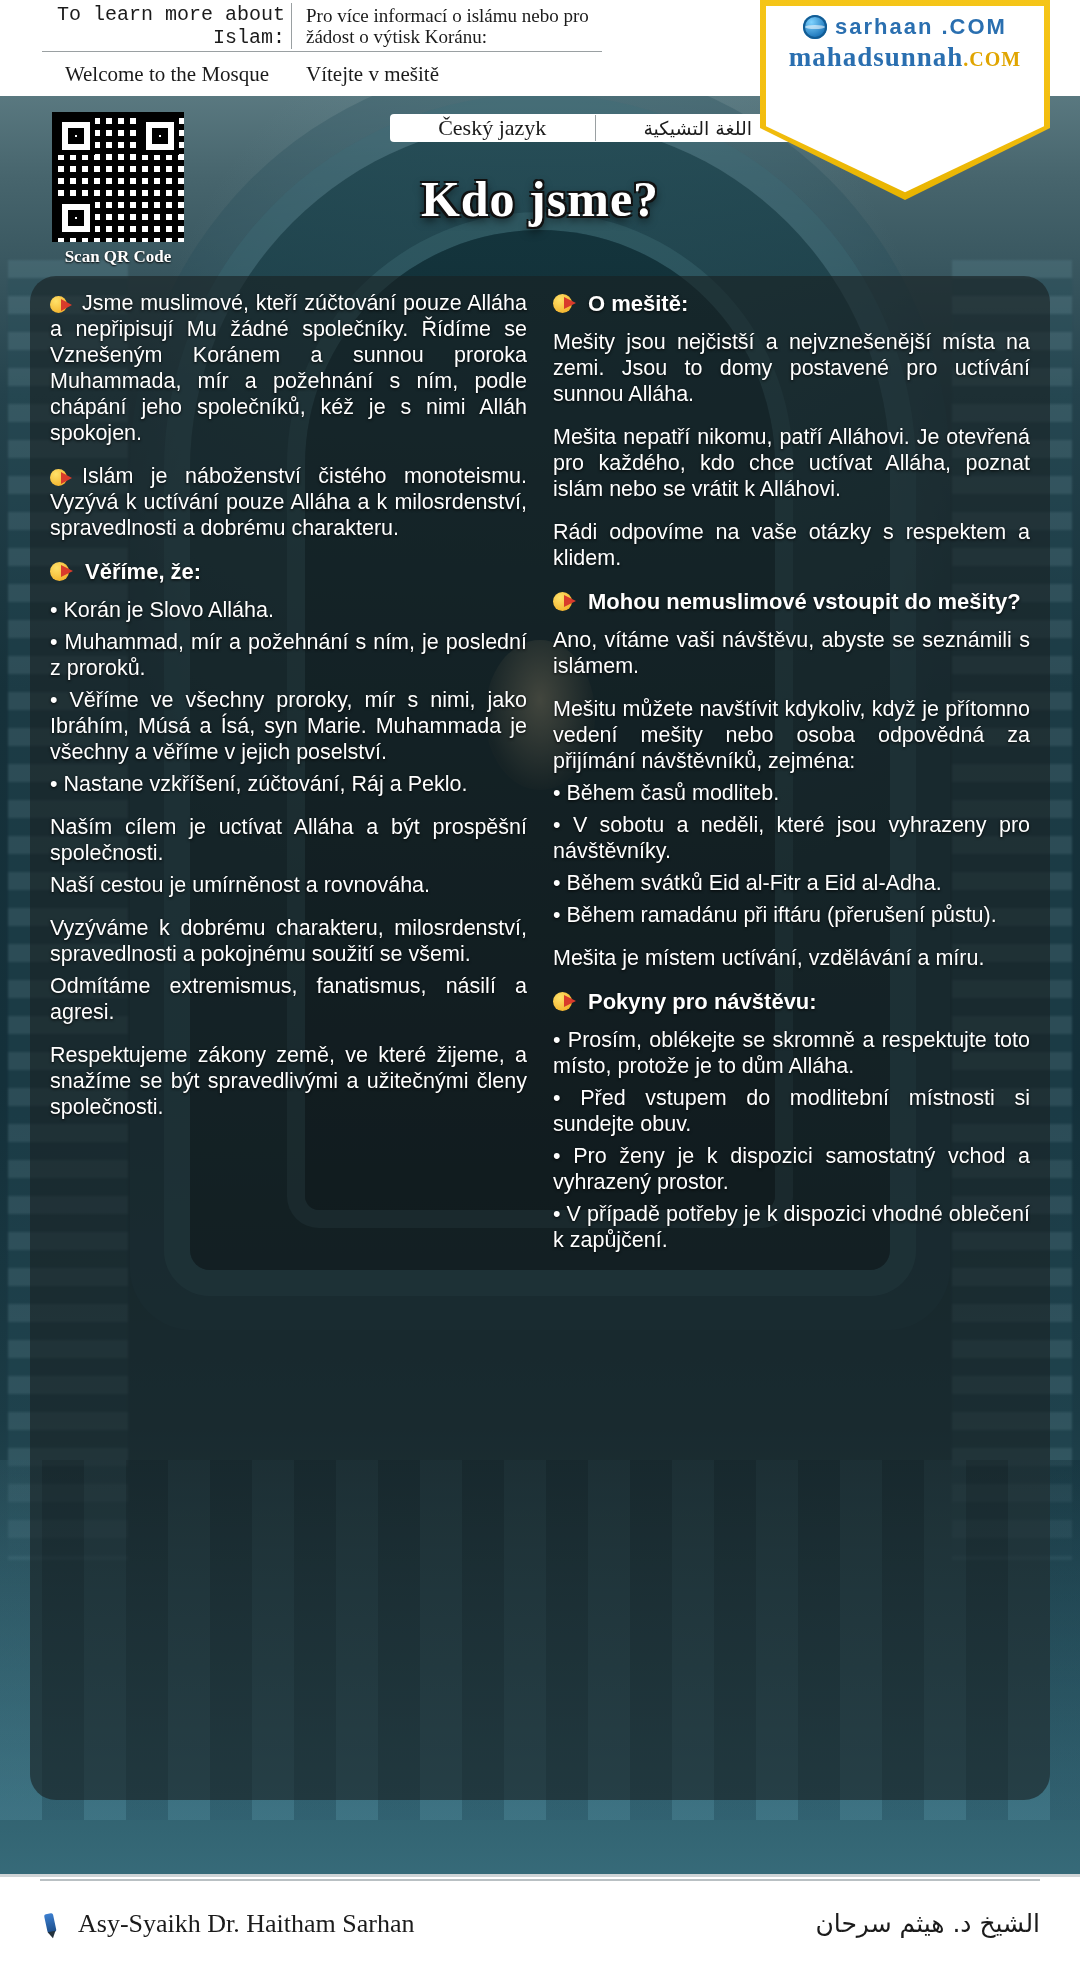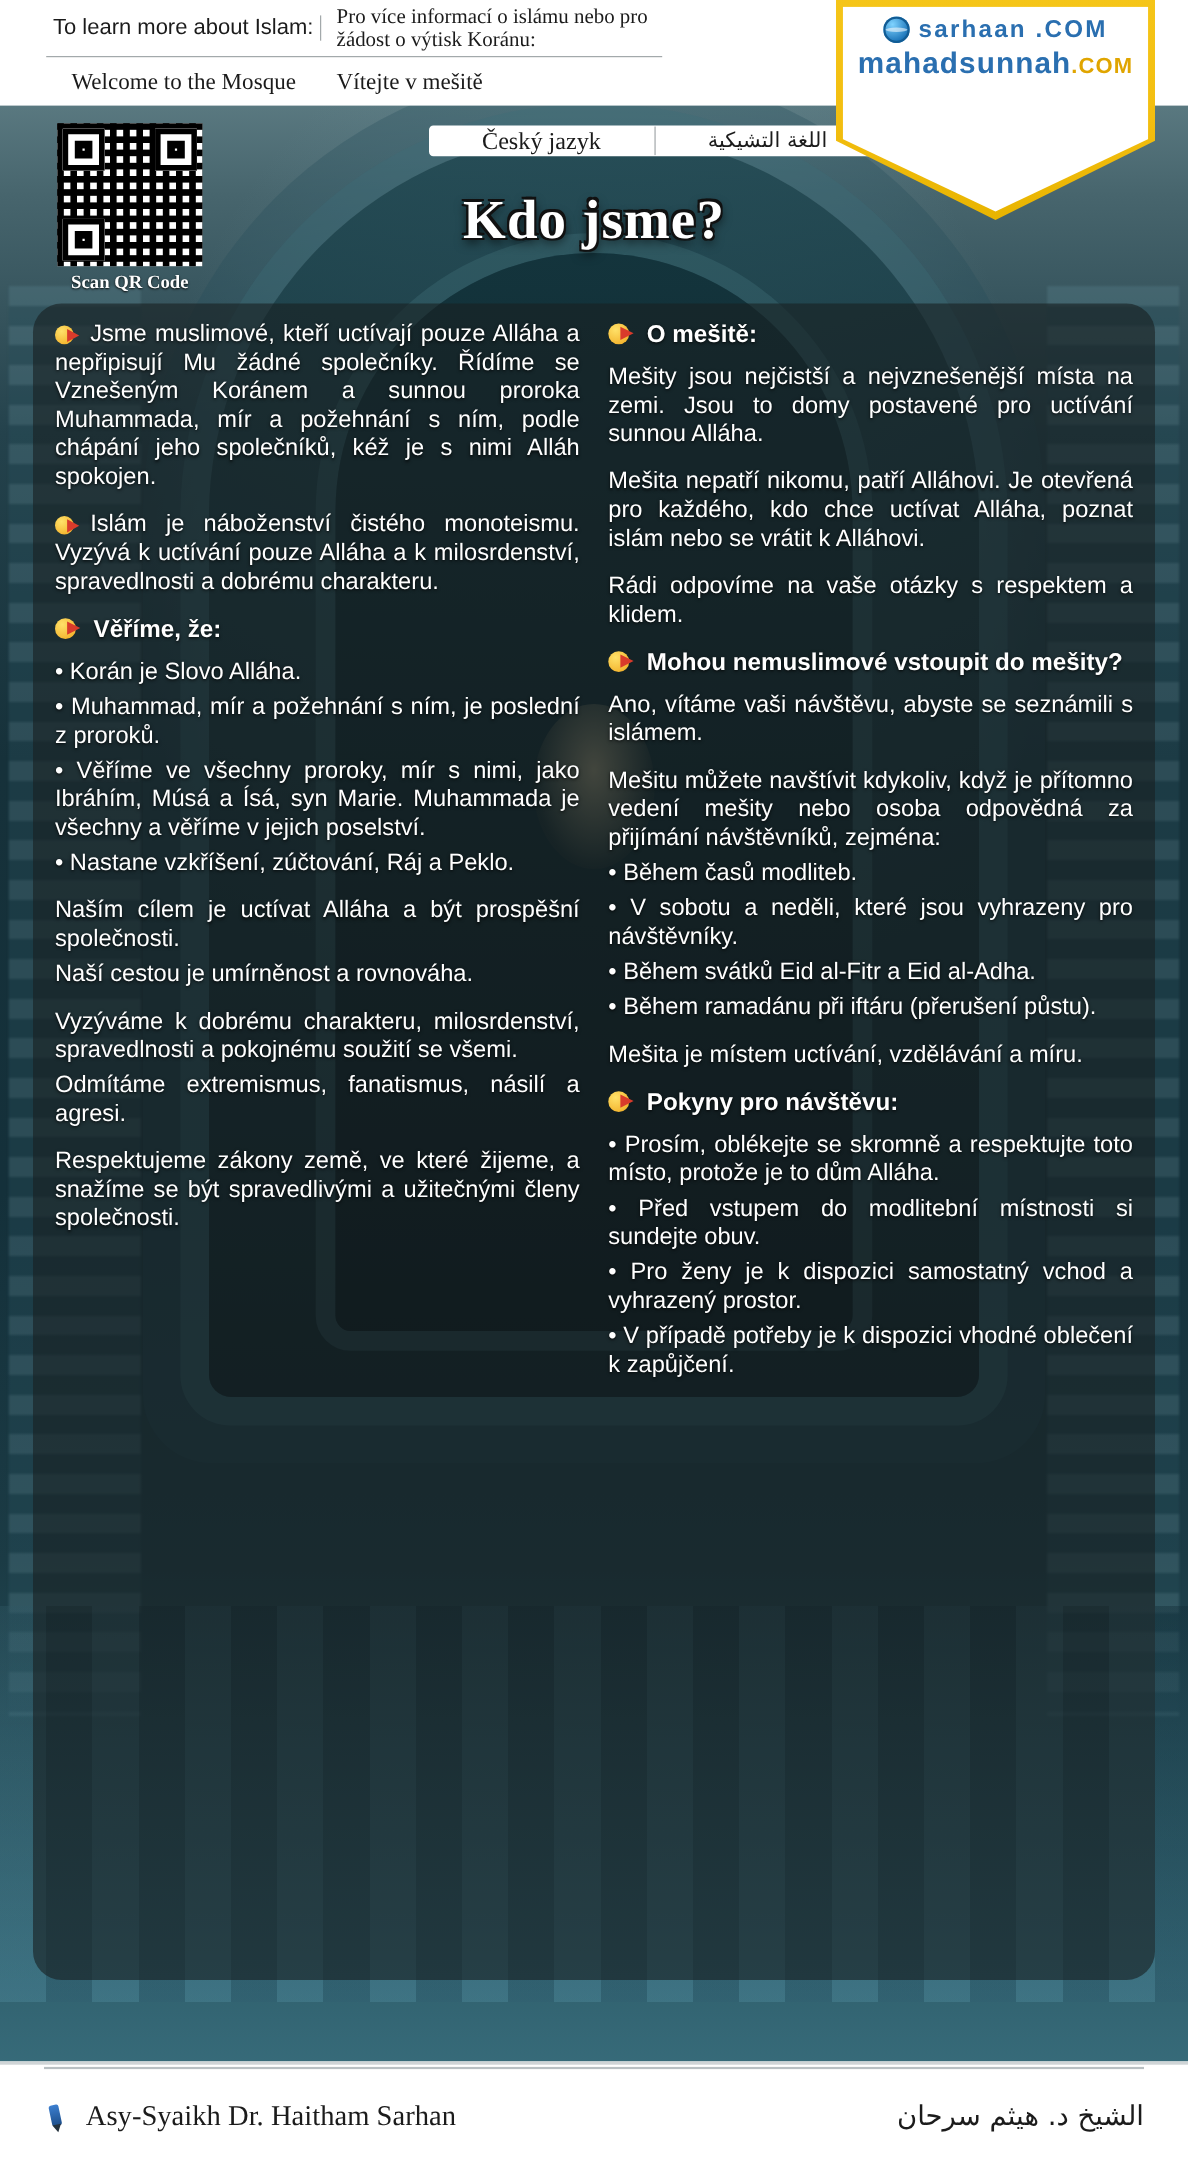--- a/index.html
+++ b/index.html
@@ -80,22 +80,22 @@
   .hdr-row1 {
     position: absolute;
     top: 0; left: 42px;
     width: 560px; height: 52px;
     display: flex;
     align-items: center;
     border-bottom: 1px solid #9aa0a2;
   }
   .hdr-row1 .cell-a {
     width: 250px;
-    text-align: center;
-    font-family: Liberation Sans, sans-serif;
+    text-align: right;
+    font-family: Liberation Mono, monospace;
     font-size: 20px;
     color: #1b1b1b;
     border-right: 1px solid #9aa0a2;
     padding: 0 6px;
   }
   .hdr-row1 .cell-b {
     flex: 1;
     padding-left: 14px;
     font-family: "Liberation Serif", serif;
     font-size: 19px;
@@ -200,21 +200,21 @@
     content: "";
     position: absolute; left: 2px; top: 10px; width: 20px; height: 4px;
     background: rgba(255,255,255,0.55); border-radius: 50%;
   }
   .brand-line2 {
     margin-top: 2px;
     font-size: 27px;
     font-weight: bold;
     letter-spacing: 1px;
     color: #2a6fb0;
-    font-family: Liberation Sans, sans-serif;
+    font-family: Liberation Serif, serif;
   }
   .brand-line2 .dotcom { color: #e0a500; font-size: 20px; }
 
   
   .qr-wrap {
     position: absolute;
     top: 112px; left: 52px;
     z-index: 6;
     text-align: center;
   }
@@ -450,21 +450,21 @@
     </div>
   <div class="qr-label">Scan QR Code</div>
 </div>
 
 <div class="title">Kdo jsme?</div>
 
 <div class="panel">
 
   <div class="col">
     <p class="first-para">
-      <span class="dot-inline"></span><span>Jsme muslimové, kteří uctívají pouze Alláha a nepřipisují Mu žádné společníky. Řídíme se Vznešeným Koránem a sunnou proroka Muhammada, mír a požehnání s ním, podle chápání jeho společníků, kéž je s nimi Alláh spokojen.</span>
+      <span class="dot-inline"></span><span>Jsme muslimové, kteří zúčtování pouze Alláha a nepřipisují Mu žádné společníky. Řídíme se Vznešeným Koránem a sunnou proroka Muhammada, mír a požehnání s ním, podle chápání jeho společníků, kéž je s nimi Alláh spokojen.</span>
     </p>
     <p class="first-para">
       <span class="dot-inline"></span><span>Islám je náboženství čistého monoteismu. Vyzývá k uctívání pouze Alláha a k milosrdenství, spravedlnosti a dobrému charakteru.</span>
     </p>
     <div class="heading">
       <span class="dot"></span>
       <span class="txt">Věříme, že:</span>
     </div>
     <p class="tight">•  Korán je Slovo Alláha.</p>
     <p class="tight">• Muhammad, mír a požehnání s ním, je poslední z proroků.</p>

